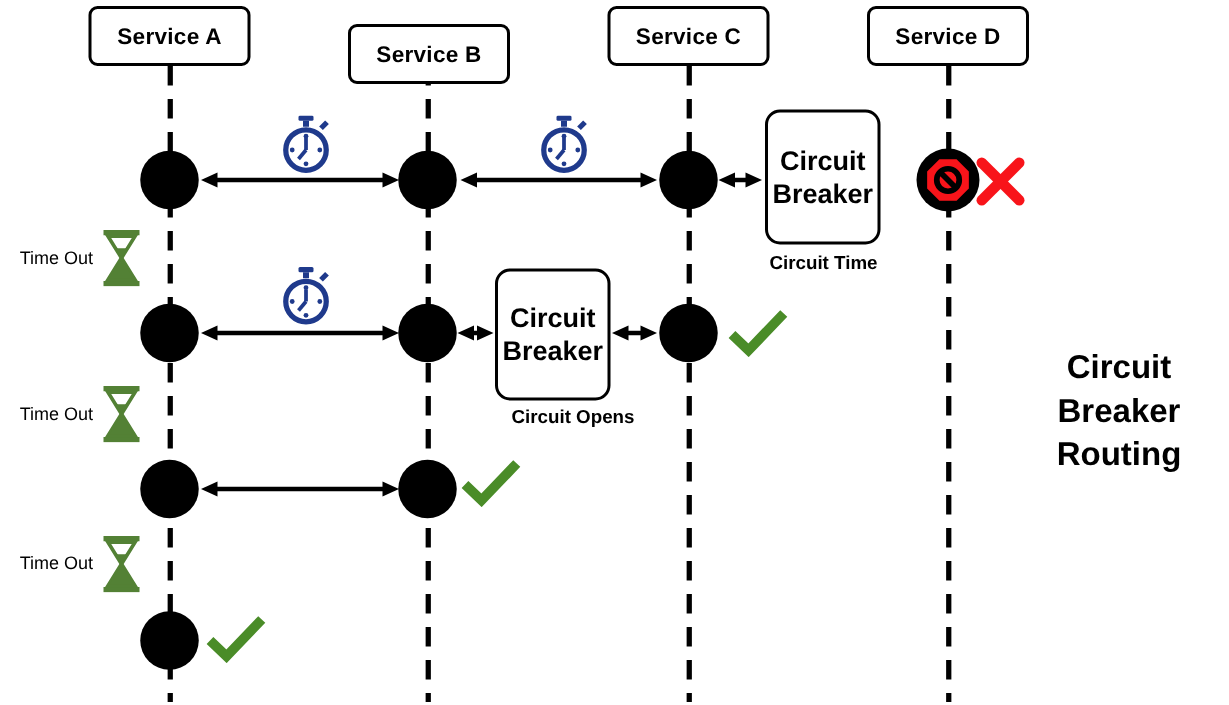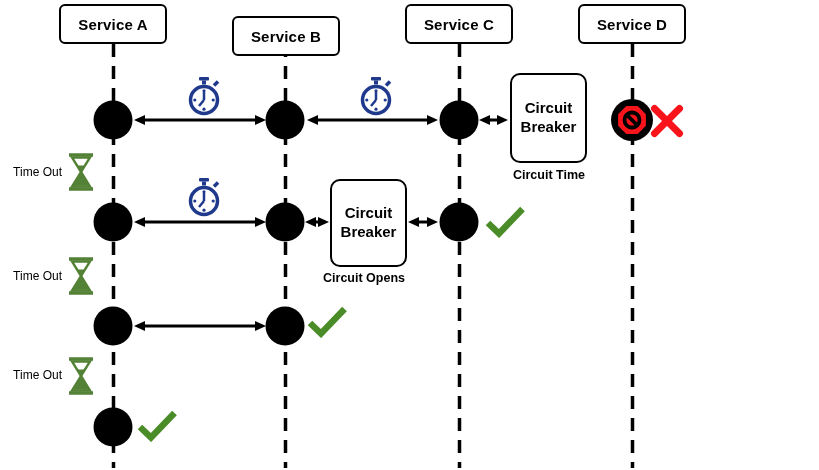--- a/index.html
+++ b/index.html
@@ -14,21 +14,21 @@
   .abs{position:absolute;}
   .svc{
     width:108px; height:40px; box-sizing:border-box;
     border:2.5px solid #000; border-radius:6px; background:#fff;
     display:flex; align-items:center; justify-content:center;
     font-weight:bold; font-size:15px; letter-spacing:.2px;
   }
   .cbbox{
     box-sizing:border-box; border:2.5px solid #000; border-radius:10px; background:#fff;
     display:flex; align-items:center; justify-content:center; text-align:center;
-    font-weight:bold; font-size:15px; line-height:1.25; padding:4px;
+    font-weight:bold; font-size:18px; line-height:1.25; padding:4px;
   }
   .caption{
     font-weight:bold; font-size:12.5px; text-align:center; white-space:nowrap;
   }
   .timeout-label{
     font-size:12px; text-align:right; line-height:18px; white-space:nowrap;
   }
   .title{
     font-weight:bold; font-size:22px; line-height:29px; text-align:center;
   }
@@ -114,21 +114,21 @@
   </div>
 
   <div class="abs cbbox" style="left:510px; top:73px; width:77px; height:90px;">
     <span>Circuit Breaker</span>
   </div>
   <div class="abs caption" style="left:500px; top:168px; width:98px;">Circuit Time</div>
 
   <div class="abs cbbox" style="left:330px; top:179px; width:77px; height:88px;">
     <span>Circuit Breaker</span>
   </div>
-  <div class="abs caption" style="left:315px; top:271px; width:98px;">Circuit Opens</div>
+  <div class="abs caption" style="left:333px; top:271px; width:98px;">Circuit Opens</div>
 
   <svg class="abs" style="left:185px; top:77px;" width="38" height="42" viewBox="0 0 38 42">
     <rect x="14" y="0" width="10" height="3.5" rx="1" class="f-blue"></rect>
     <rect x="17" y="3.5" width="4" height="4" class="f-blue"></rect>
     <line x1="29" y1="8.5" x2="33" y2="4.5" class="s-blue" stroke-width="3.5"></line>
     <circle cx="19" cy="23" r="13.5" fill="none" class="s-blue" stroke-width="3.5"></circle>
     <circle cx="19" cy="13.8" r="1.6" class="f-blue"></circle>
     <circle cx="28.2" cy="23" r="1.6" class="f-blue"></circle>
     <circle cx="19" cy="32.2" r="1.6" class="f-blue"></circle>
     <circle cx="9.8" cy="23" r="1.6" class="f-blue"></circle>
@@ -201,14 +201,15 @@
   <svg class="abs" style="left:484px; top:206px;" width="42" height="32" viewBox="0 0 42 32">
     <path d="M4,17 L15,27.5 L38.5,3" fill="none" class="s-gok" stroke-width="6.5"></path>
   </svg>
   <svg class="abs" style="left:306px; top:306px;" width="42" height="32" viewBox="0 0 42 32">
     <path d="M4,17 L15,27.5 L38.5,3" fill="none" class="s-gok" stroke-width="6.5"></path>
   </svg>
   <svg class="abs" style="left:136px; top:410px;" width="42" height="32" viewBox="0 0 42 32">
     <path d="M4,17 L15,27.5 L38.5,3" fill="none" class="s-gok" stroke-width="6.5"></path>
   </svg>
 
+  <div class="abs title" style="left:696px; top:230px; width:100px;">Circuit Breaker Routing</div>
 
 </div>
 
 </body></html>

